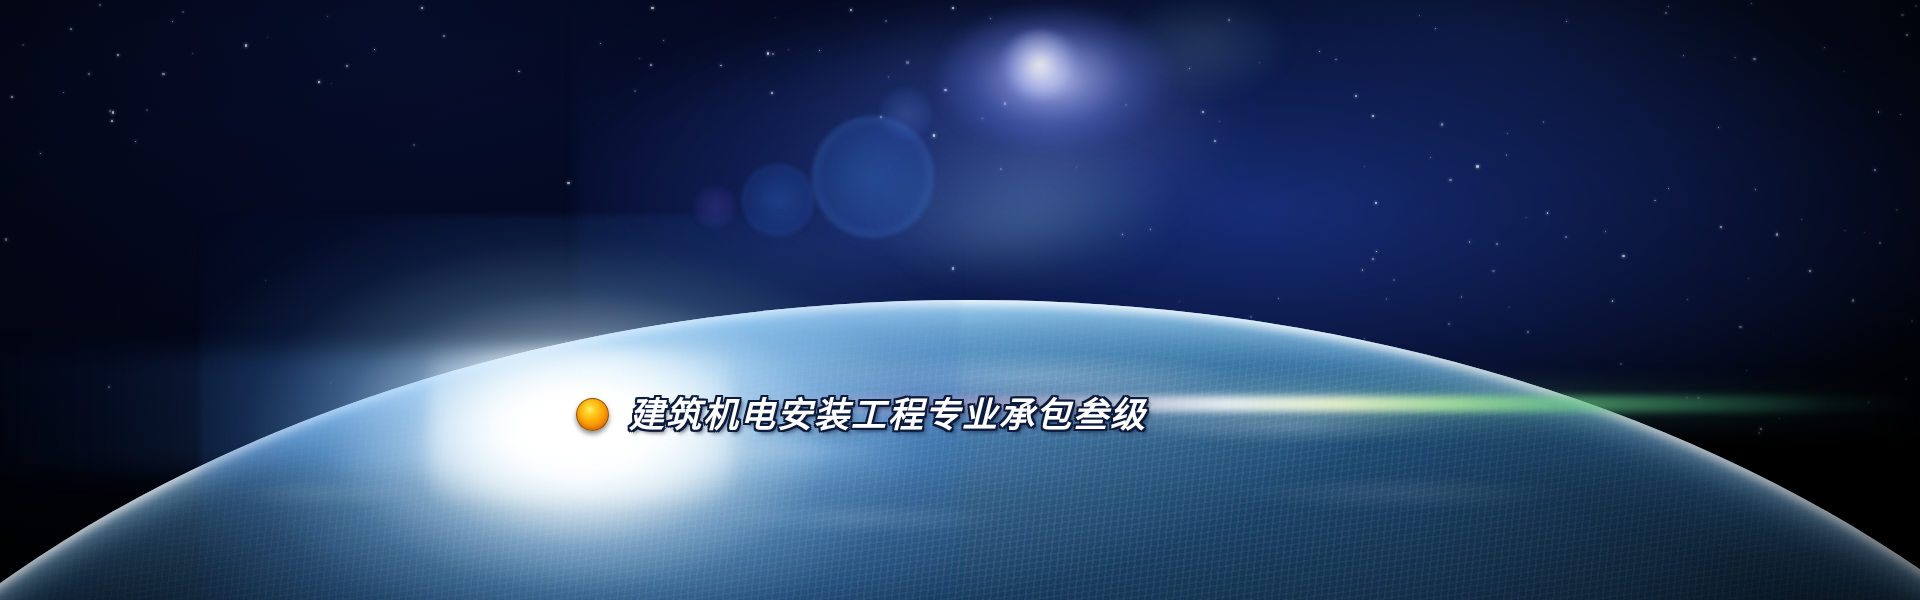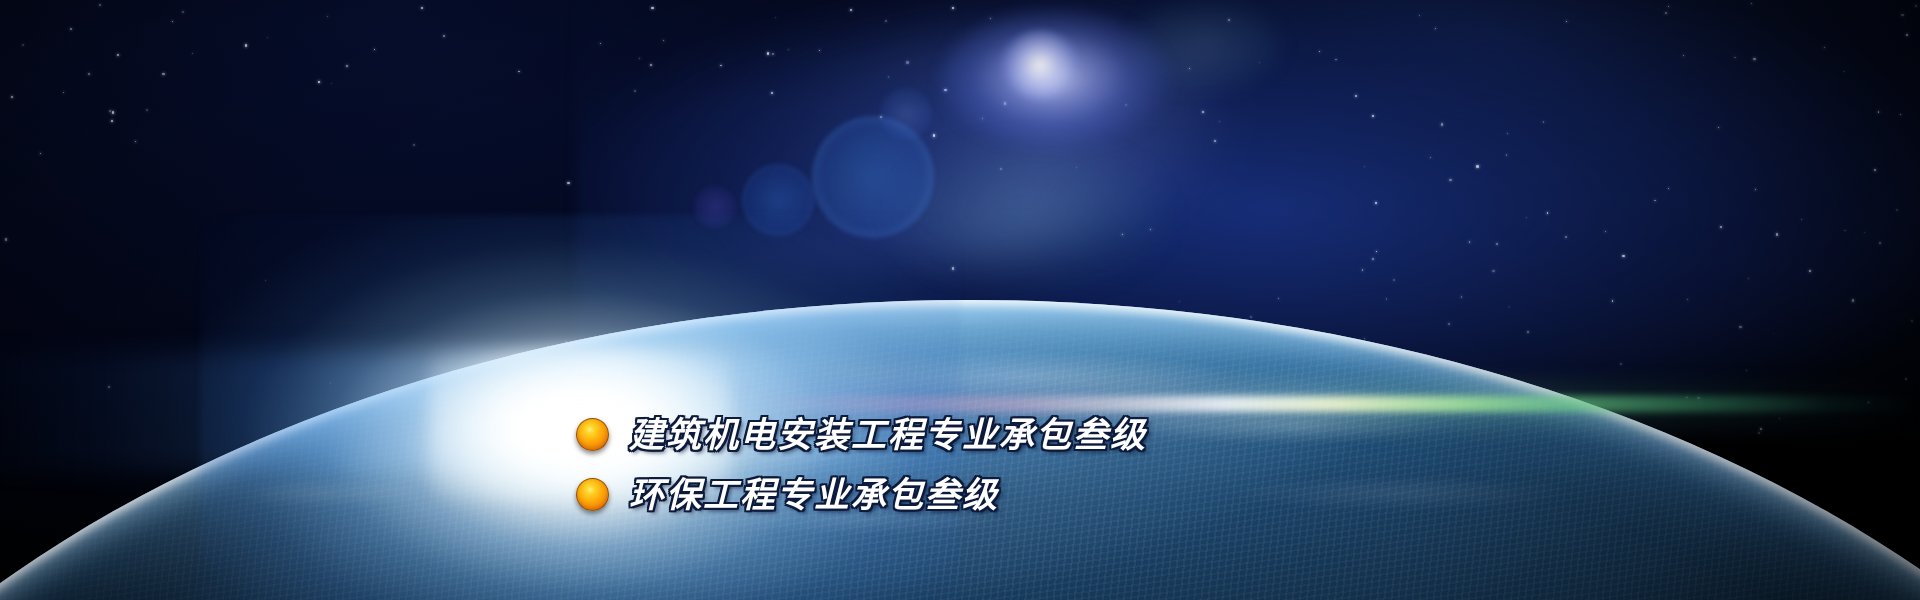--- a/index.html
+++ b/index.html
@@ -370,21 +370,21 @@
       -2px  2px 0 #0b1a44,  2px  2px 0 #0b1a44,
       -3px  0   0 #0b1a44,  3px  0   0 #0b1a44,
        0   -3px 0 #0b1a44,  0    3px 0 #0b1a44,
        5px  6px 6px rgba(2, 8, 28, 0.85),
        0 0 18px rgba(40, 90, 200, 0.55);
   }
 
   .bullets {
     position: absolute;
     left: 576px;
-    top: 404px;
+    top: 384px;
   }
   .bullet-row {
     display: flex;
     align-items: center;
     height: 60px;
   }
   .bullet-dot {
     flex: 0 0 auto;
     width: 31px;
     height: 31px;
@@ -635,20 +635,16 @@
   <div class="content">
 
 
     <div class="bullets">
 
       <div class="bullet-row">
         <span class="bullet-dot"></span>
         <span class="bullet-text">建筑机电安装工程专业承包叁级</span>
       </div>
 
-      <div class="bullet-row">
-        <span class="bullet-dot"></span>
-        <span class="bullet-text">环保工程专业承包叁级</span>
-      </div>
 
     </div>
   </div>
 </div>
 
 </body></html>

